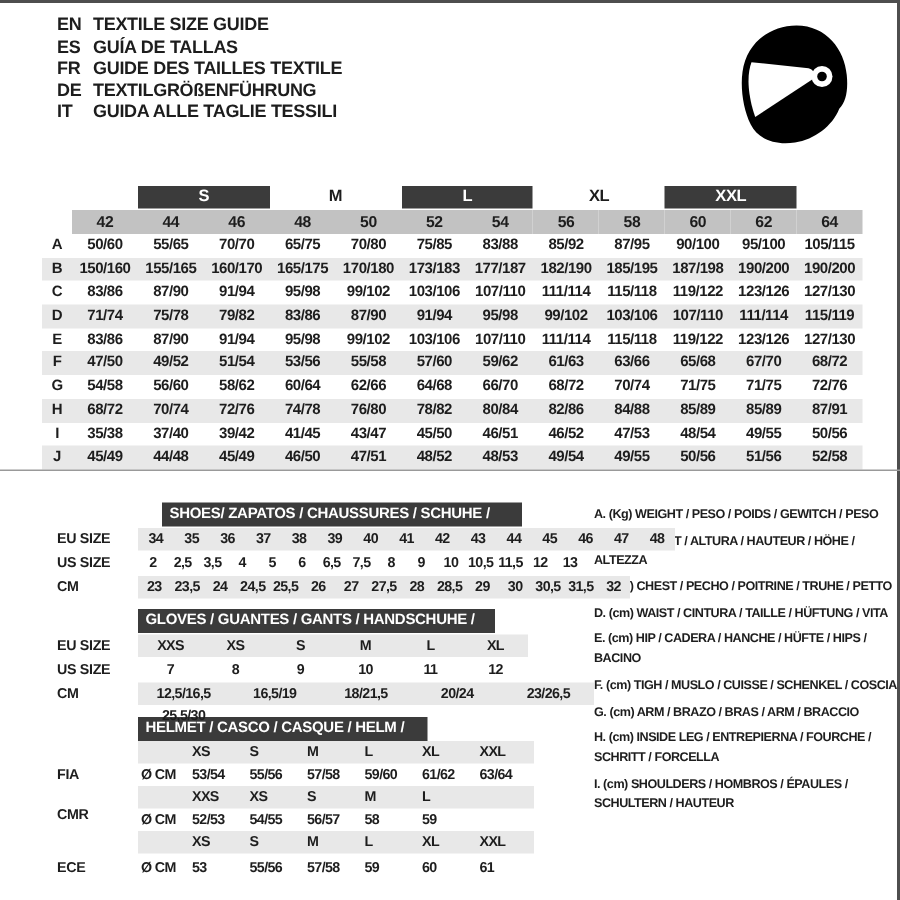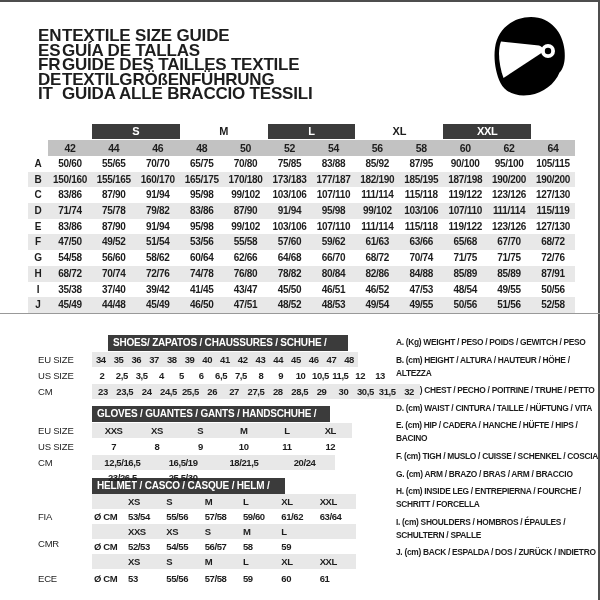--- a/index.html
+++ b/index.html
@@ -5,42 +5,42 @@
   :root{
     --dark:#3b3b3b; --numbg:#c2c2c2; --shade:#e8e8e8; --ink:#1d1d1d;
   }
   html,body{margin:0;padding:0;}
   body{
     width:600px;height:600px;position:relative;background:#fff;overflow:hidden;
     font-family:"Liberation Sans", sans-serif;color:var(--ink);
   }
   .frame{position:absolute;inset:0;border-top:2px solid #4e4e4e;border-right:2px solid #4e4e4e;pointer-events:none;}
   
-  .langs{position:absolute;left:38px;top:9px;font-size:17px;font-weight:bold;line-height:14.6px;letter-spacing:-0.2px;margin-top:20px;}
+  .langs{position:absolute;left:38px;top:9px;font-size:12px;font-weight:bold;line-height:14.6px;letter-spacing:-0.2px;}
   .lang-line{display:flex;}
   .lang-code{width:24px;flex:none;}
   
   .helmet{position:absolute;left:486px;top:14px;}
   
   .mt{position:absolute;left:28px;top:124px;width:547px;font-weight:bold;letter-spacing:-0.3px;}
   .gr,.nr,.mtr{display:grid;grid-template-columns:20px repeat(12,1fr);}
   .gr{margin-bottom:1px;}
   .gc{height:15px;line-height:15px;text-align:center;font-size:11px;}
   .gc.s2{grid-column:span 2;}
   .gc.dark{background:var(--dark);color:#fff;}
   .nc{height:16px;line-height:16px;text-align:center;font-size:10.5px;}
   .nc.num{background:var(--numbg);}
   .mtr{height:15.7px;line-height:15.7px;text-align:center;font-size:10px;}
   .mtr.alt{background:var(--shade);}
   .mtr .c.letter{font-size:10px;}
   .divider{position:absolute;left:0;top:313px;width:600px;height:1px;background:#999;}
   
   .tbl-head{position:absolute;height:16px;line-height:16px;background:var(--dark);color:#fff;
     font-size:10px;font-weight:bold;padding-left:5px;letter-spacing:-0.2px;box-sizing:border-box;}
-  .row-label{position:absolute;left:38px;font-size:9.5px;font-weight:normal;height:15px;line-height:15px;letter-spacing:-0.2px;}
+  .row-label{position:absolute;left:38px;font-size:9.5px;font-weight:bold;height:15px;line-height:15px;letter-spacing:-0.2px;}
   .lrow{position:absolute;display:grid;height:15px;line-height:15px;font-size:9.5px;font-weight:bold;
     letter-spacing:-0.4px;text-align:center;}
   .lrow.shaded{background:var(--shade);}
   .hrow{left:92px;width:264px;grid-template-columns:34px repeat(6,1fr);text-align:left;}
   .hrow .cell{padding-left:2px;}
   
   .legend{position:absolute;left:396px;top:336px;width:204px;font-size:8.4px;font-weight:bold;letter-spacing:-0.3px;}
   .legend .li{line-height:13px;margin-bottom:4.6px;}
 </style>
 </head>
@@ -60,21 +60,21 @@
     <div class="lang-line">
       <div class="lang-code">FR</div>
       <div class="lang-text">GUIDE DES TAILLES TEXTILE</div>
     </div>
     <div class="lang-line">
       <div class="lang-code">DE</div>
       <div class="lang-text">TEXTILGRÖßENFÜHRUNG</div>
     </div>
     <div class="lang-line">
       <div class="lang-code">IT</div>
-      <div class="lang-text">GUIDA ALLE BRACCIO TESSILI</div>
+      <div class="lang-text">GUIDA ALLE TAGLIE TESSILI</div>
     </div>
   </div>
 
 <div class="helmet">
   <svg width="82" height="92" viewBox="0 0 82 92">
     <path d="M45 3 C65 3 77 19 78.5 36 C79.5 46 78 54 73.5 58.5 C69 70 57 79 44 81 C31 83 19.5 79 14.5 69 C9.5 59 7.5 45 9 34 C11.5 15 27 3 45 3 Z" fill="#000"></path>
     <path d="M13 40 C13 35 13.8 30.5 15 27.5 L53 31.5 C55.5 32 57 34 57 36.5 L57 38 L17.5 64 C14.8 56.5 13 47.5 13 40 Z" fill="#fff"></path>
     <circle cx="62" cy="37" r="7" fill="#fff"></circle>
     <circle cx="62" cy="37" r="3.2" fill="#000"></circle>
   </svg>
@@ -279,25 +279,24 @@
 
 <div class="legend" id="legend">
     <div class="li">A. (Kg) WEIGHT / PESO / POIDS / GEWITCH / PESO</div>
     <div class="li">B. (cm) HEIGHT / ALTURA / HAUTEUR / HÖHE / ALTEZZA</div>
     <div class="li">C. (cm) CHEST / PECHO / POITRINE / TRUHE / PETTO</div>
     <div class="li">D. (cm) WAIST / CINTURA / TAILLE / HÜFTUNG / VITA</div>
     <div class="li">E. (cm) HIP / CADERA / HANCHE / HÜFTE / HIPS / BACINO</div>
     <div class="li">F. (cm) TIGH / MUSLO / CUISSE / SCHENKEL / COSCIA</div>
     <div class="li">G. (cm) ARM / BRAZO / BRAS / ARM / BRACCIO</div>
     <div class="li">H. (cm) INSIDE LEG / ENTREPIERNA / FOURCHE / SCHRITT / FORCELLA</div>
-    <div class="li">I. (cm) SHOULDERS / HOMBROS / ÉPAULES / SCHULTERN / SPALLE</div>
-    <div class="li">J. (cm) BACK / ESPALDA / DOS / ZURÜCK / INDIETRO</div>
-  </div>
-
-<div class="lrow shaded" style="top: 352px; left: 92px; width: 266px; grid-template-columns: repeat(15, 1fr);">
+    <div class="li">I. (cm) SHOULDERS / HOMBROS / ÉPAULES / SCHULTERN / HAUTEUR</div>
+  </div>
+
+<div class="lrow shaded" style="top: 352px; left: 92px; width: 358px; grid-template-columns: repeat(15, 1fr);">
     <div class="cell">34</div>
     <div class="cell">35</div>
     <div class="cell">36</div>
     <div class="cell">37</div>
     <div class="cell">38</div>
     <div class="cell">39</div>
     <div class="cell">40</div>
     <div class="cell">41</div>
     <div class="cell">42</div>
     <div class="cell">43</div>
@@ -350,21 +349,21 @@
     <div class="cell">XL</div>
   </div>
 <div class="lrow" style="top: 439px; left: 92px; width: 260px; grid-template-columns: repeat(6, 1fr);">
     <div class="cell">7</div>
     <div class="cell">8</div>
     <div class="cell">9</div>
     <div class="cell">10</div>
     <div class="cell">11</div>
     <div class="cell">12</div>
   </div>
-<div class="lrow shaded" style="top: 455px; left: 92px; width: 243px; grid-template-columns: repeat(4, 1fr);">
+<div class="lrow shaded" style="top: 455px; left: 92px; width: 304px; grid-template-columns: repeat(5, 1fr);">
     <div class="cell">12,5/16,5</div>
     <div class="cell">16,5/19</div>
     <div class="cell">18/21,5</div>
     <div class="cell">20/24</div>
     <div class="cell">23/26,5</div>
     <div class="cell">25,5/30</div>
   </div>
 <div class="lrow hrow shaded" style="top: 494px;">
     <div class="cell unit"></div>
     <div class="cell">XS</div>

